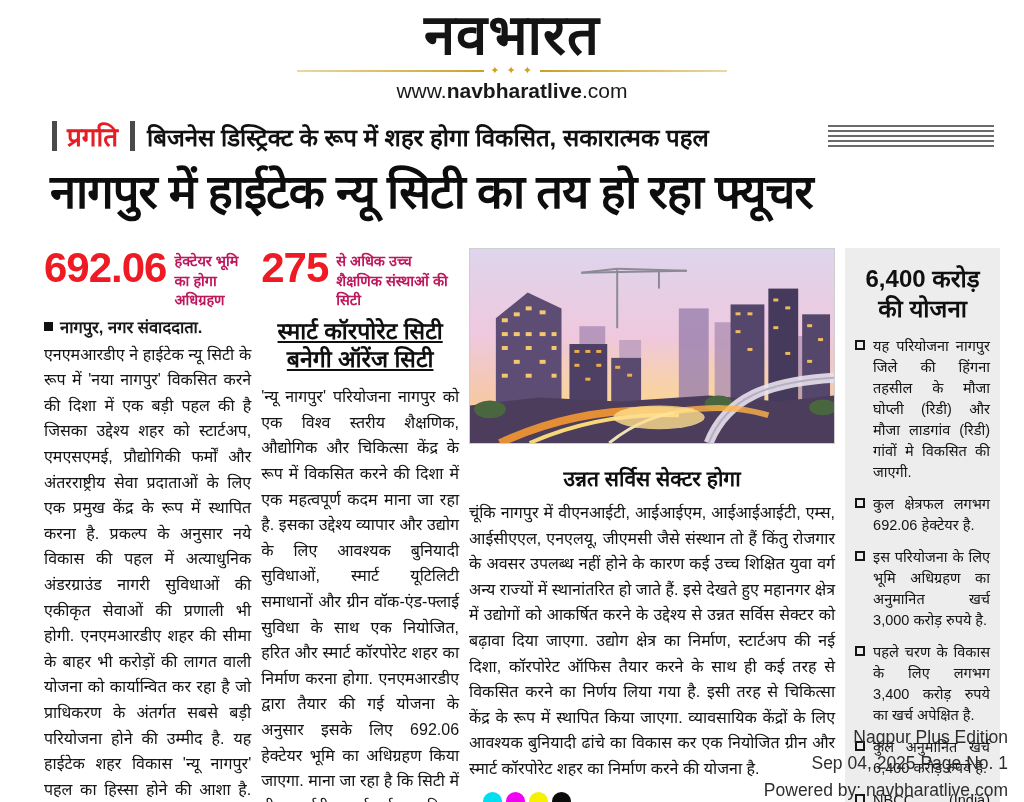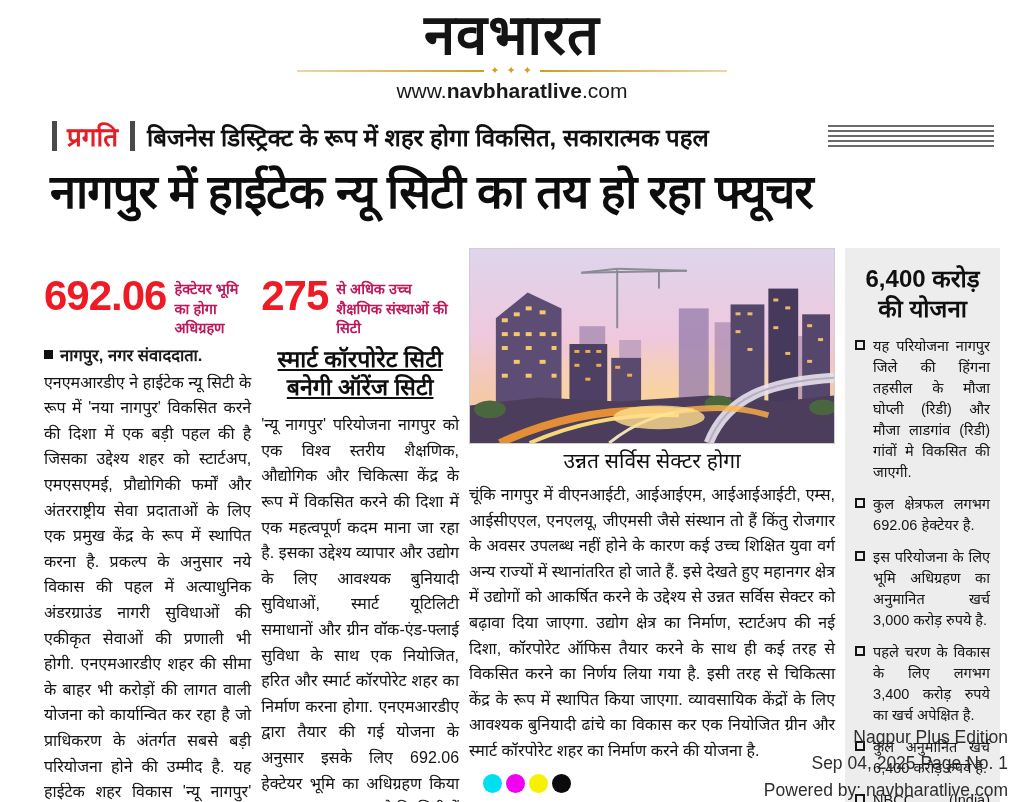--- a/index.html
+++ b/index.html
@@ -38,34 +38,34 @@
     font-size:47px; font-weight:800; color:#0d0d0d; white-space:nowrap; letter-spacing:-1px;
   }
 
   
   .content { position:absolute; top:248px; left:28px; right:8px; display:flex; gap:10px; }
   .col1 { width:222px; }
   .col2 { width:212px; }
   .col3 { width:366px; }
   .col4 { width:166px; }
 
-  .stat-row { display:flex; align-items:flex-start; gap:8px; margin-bottom:4px;margin-top:28px; }
+  .stat-row { display:flex; align-items:flex-start; gap:8px; margin-bottom:4px; }
   .stat-num { color:#ee1b24; font-weight:900; font-size:42px; line-height:0.95; letter-spacing:-1px; }
   .stat-label { font-size:14.5px; font-weight:700; color:#be185d; line-height:1.35; padding-top:4px; }
 
   .byline { font-size:16.5px; font-weight:800; margin:2px 0 4px 0; display:flex; align-items:baseline; gap:7px; }
   .byline .sq { width:9px; height:9px; background:#111; display:inline-block; flex:0 0 auto; align-self:center; }
 
   .body-text { font-size:16px; line-height:1.6; text-align:justify; color:#141414; }
 
   .subhead { font-size:23px; font-weight:800; text-align:center; line-height:1.25; margin:6px 0 10px 0; color:#0f0f0f;text-decoration:underline; }
 
   .photo-frame { width:366px; height:196px; border:1px solid #cfcfcf; background:#ddd; }
   .photo-frame svg { display:block; width:100%; height:100%; }
-  .caption { text-align:center; font-size:21px; font-weight:400; margin:2px 0 8px 0; color:#0f0f0f; }
+  .caption { text-align:center; font-size:21px; font-weight:700; margin:20px 0 8px 0; color:#0f0f0f; }
 
   .cmyk { display:flex; gap:4px; margin-top:10px; }
   .cmyk i { width:19px; height:19px; border-radius:50%; display:block; }
   .cmyk .c { background:#00dff0; } .cmyk .m { background:#f101f1; }
   .cmyk .y { background:#f5f101; } .cmyk .k { background:#0b0b0b; }
   .cmyk.indent { margin-left:14px; }
 
   
   .infobox { background:#ededed; padding:16px 10px 14px 10px; min-height:434px; }
   .infobox .title { text-align:center; font-size:24px; font-weight:800; line-height:1.25; color:#101010; margin-bottom:12px; }

